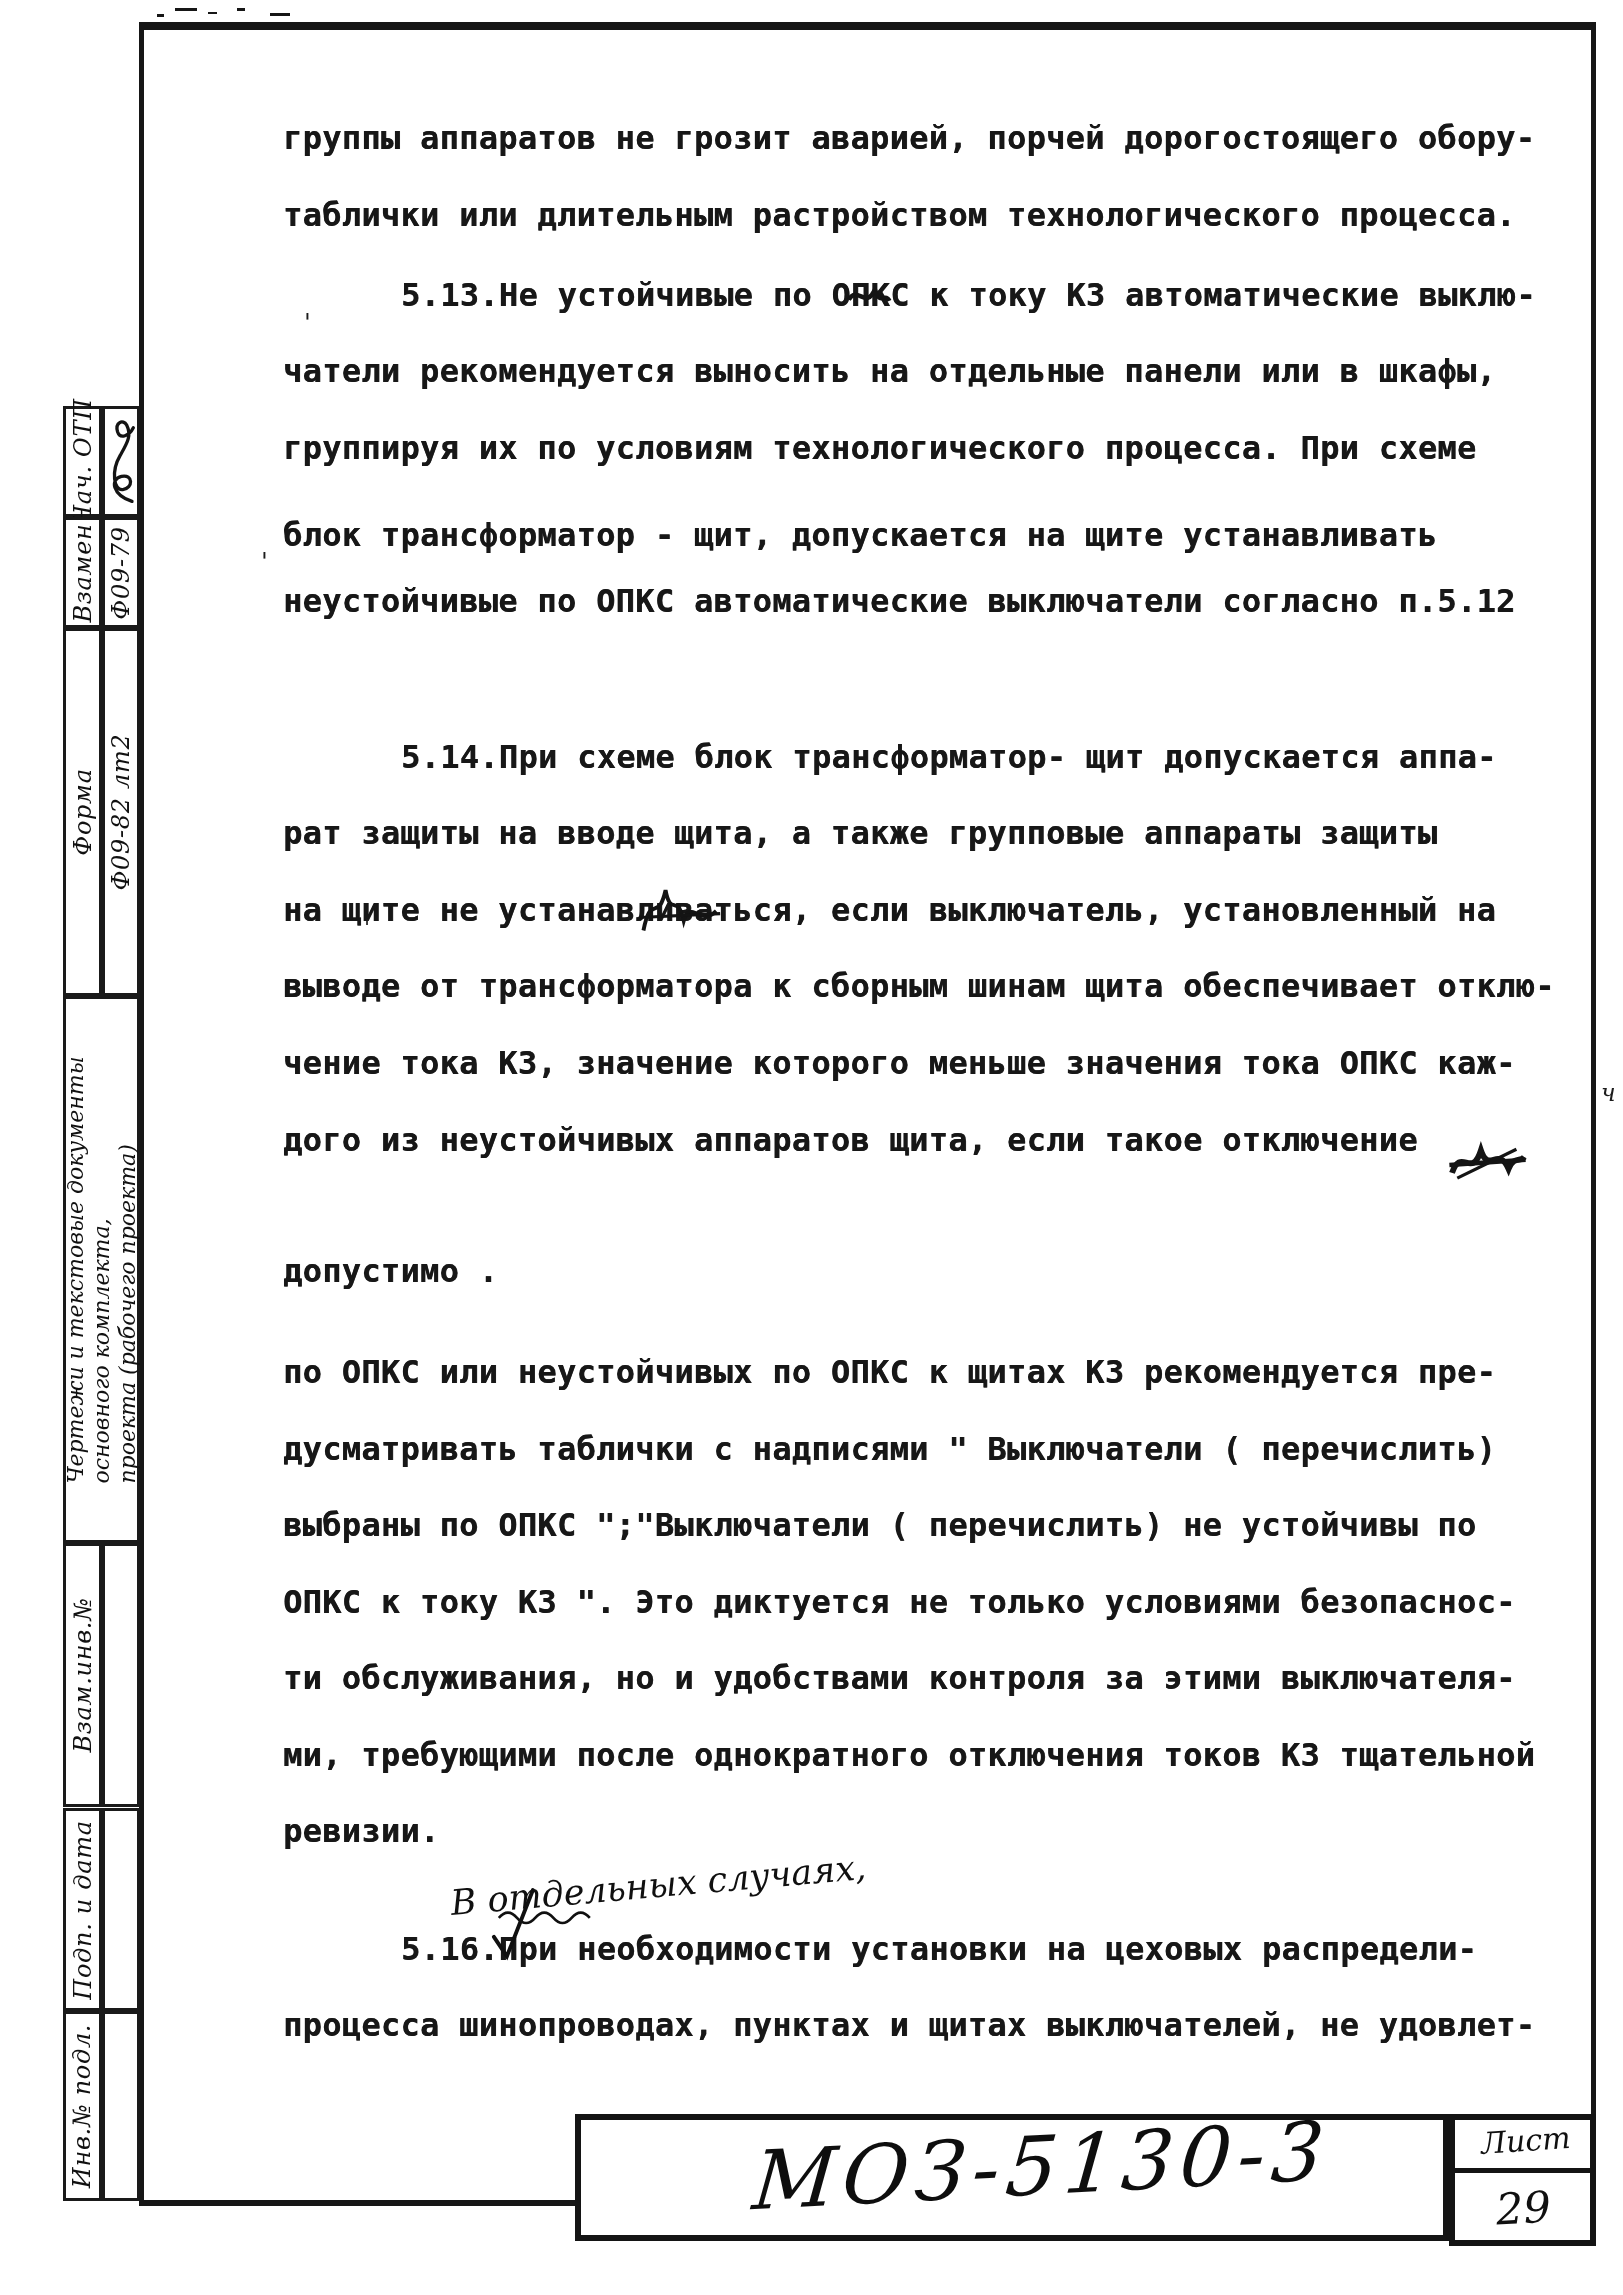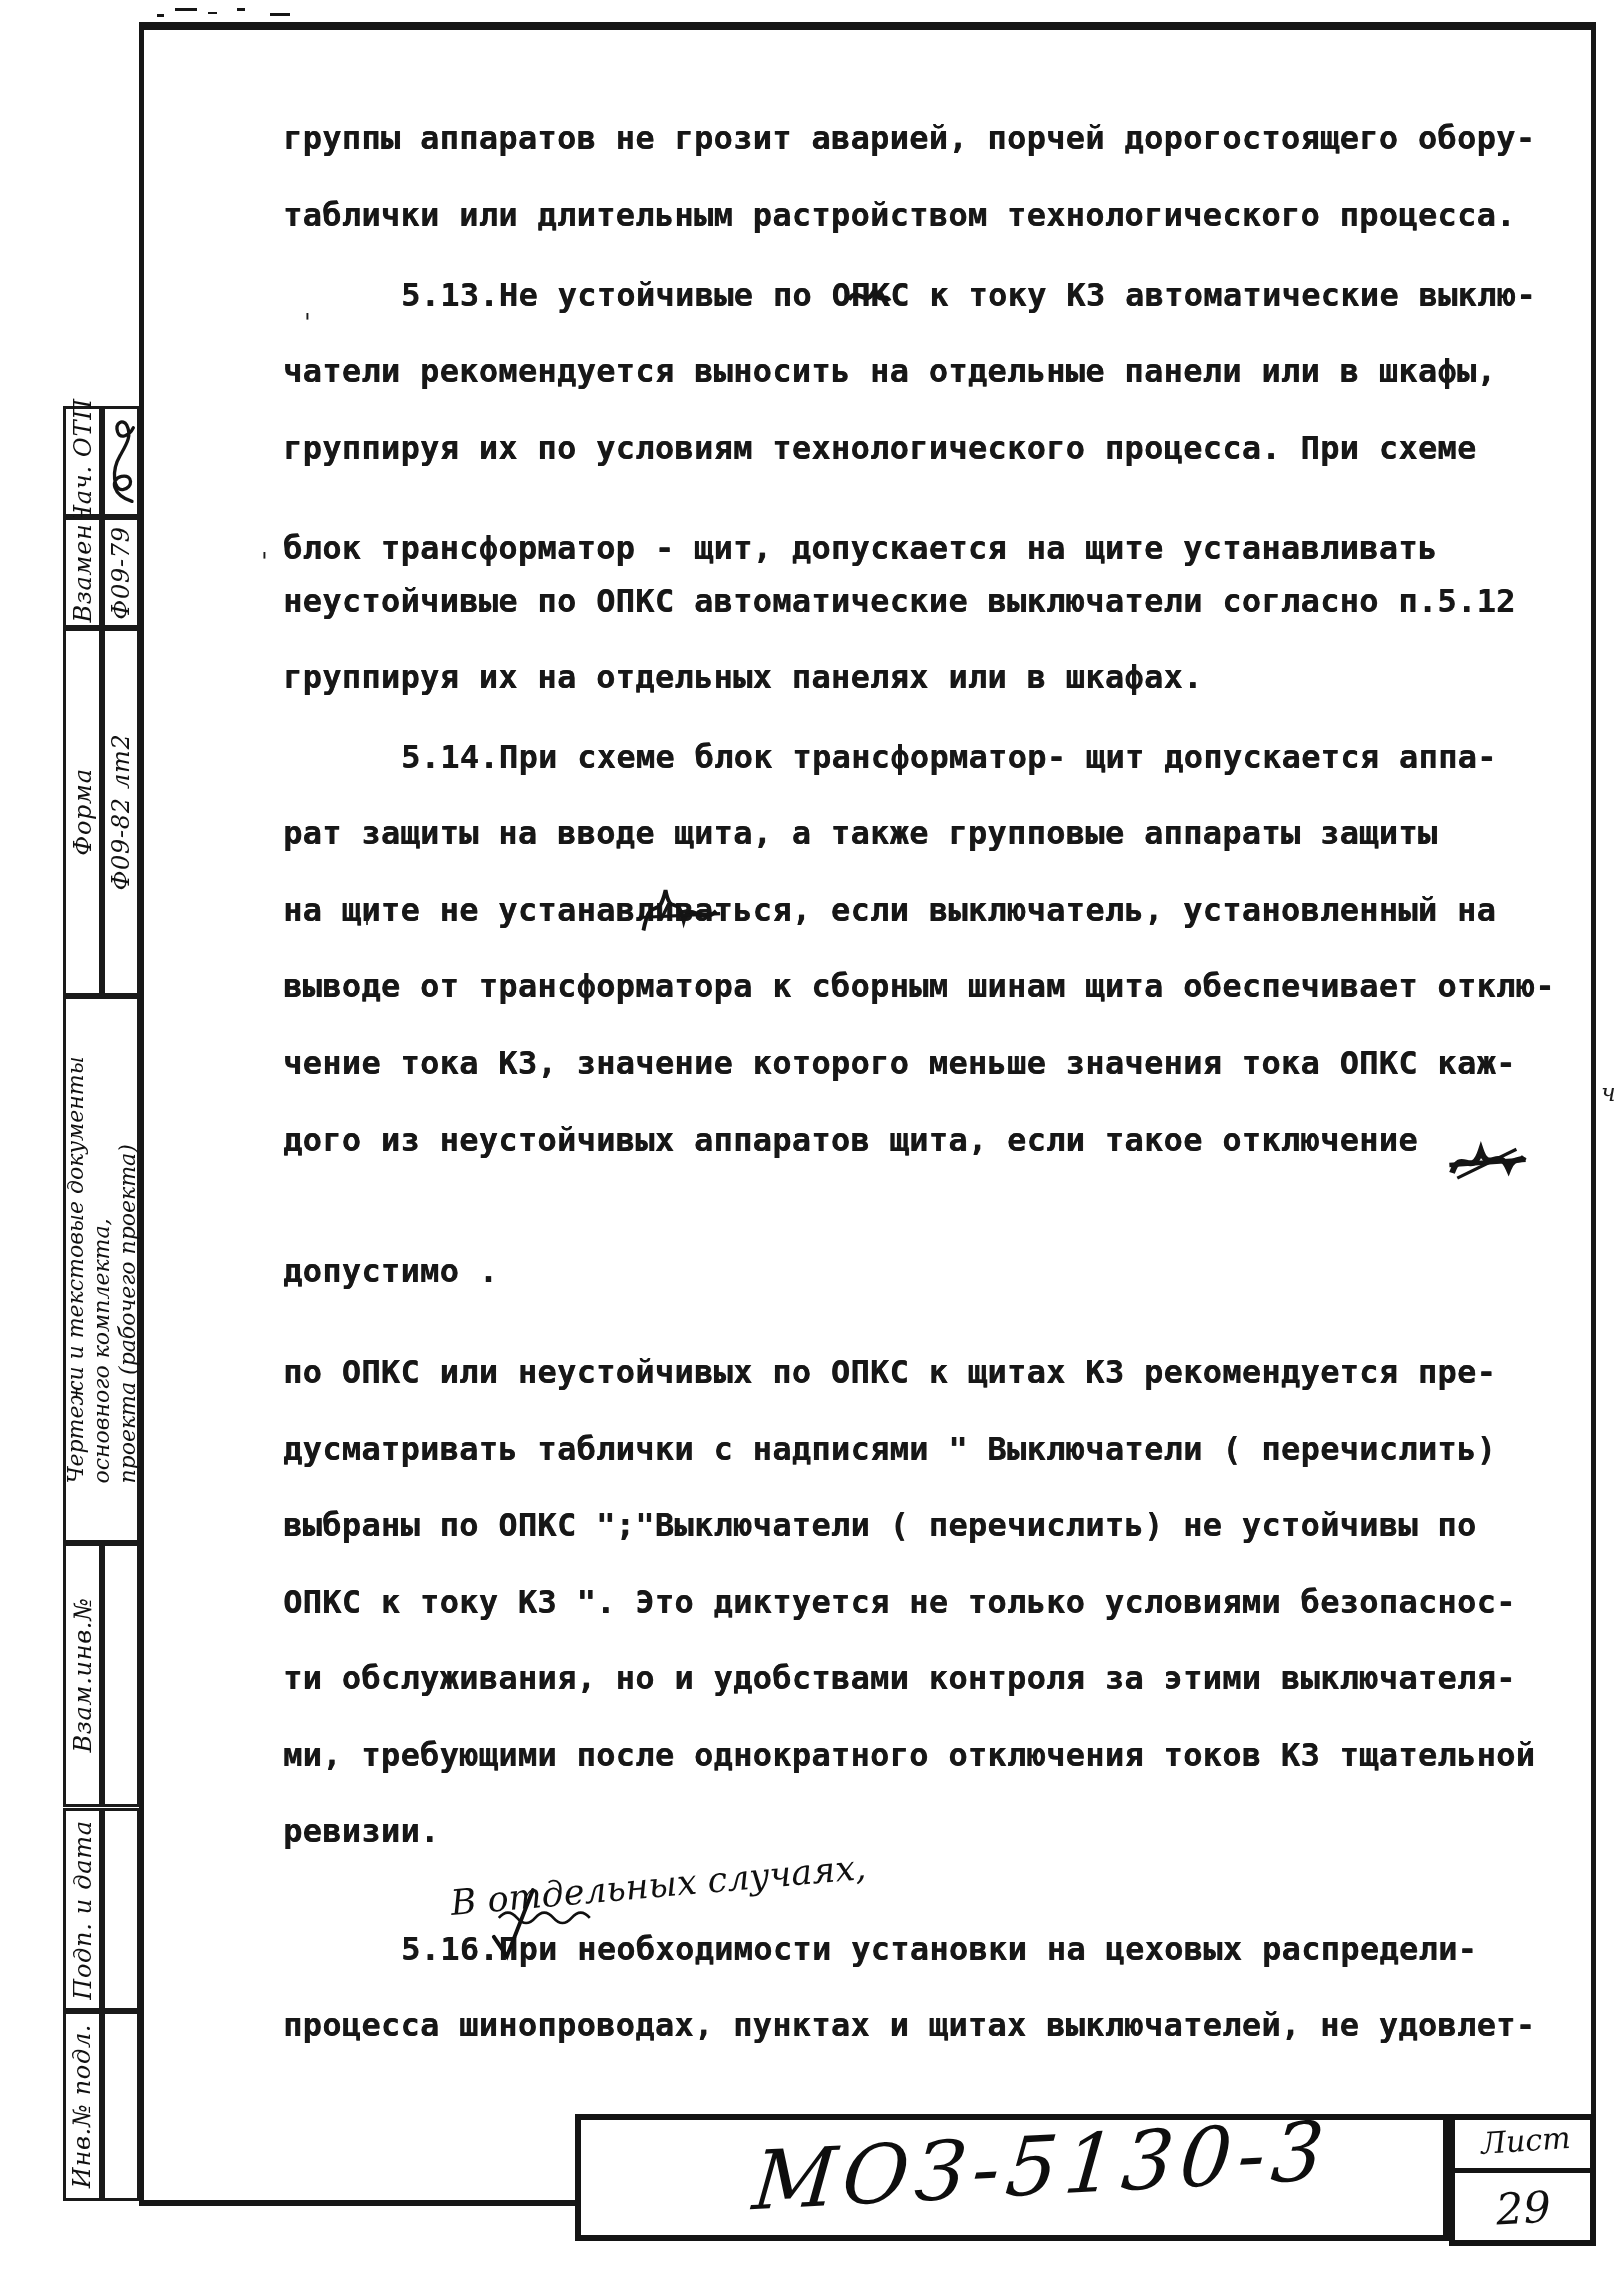--- a/index.html
+++ b/index.html
@@ -92,23 +92,22 @@
   <div class="artifact" style="left:270px;top:13px;width:19.6px;height:2.6px;"></div>
   <div class="artifact" style="left:157px;top:14.4px;width:6.5px;height:2.6px;"></div>
 
   <div class="frame"></div>
 
   <div class="tline" style="top:119px">группы аппаратов не грозит аварией, порчей дорогостоящего обору-</div>
   <div class="tline" style="top:196px">таблички или длительным растройством технологического процесса.</div>
   <div class="tline ind" style="top:276px">5.13.Не устойчивые по ОПКС к току КЗ автоматические выклю-</div>
   <div class="tline" style="top:352px">чатели рекомендуется выносить на отдельные панели или в шкафы,</div>
   <div class="tline" style="top:429px">группируя их по условиям технологического процесса. При схеме</div>
-  <div class="tline" style="top:529px">блок трансформатор - щит, допускается на щите устанавливать</div>
+  <div class="tline" style="top:516px">блок трансформатор - щит, допускается на щите устанавливать</div>
   <div class="tline" style="top:582px">неустойчивые по ОПКС автоматические выключатели согласно п.5.12</div>
-  <div class="tline" style="top:658px">группируя их на отдельных панелях или в шкафах.</div>
   <div class="tline ind" style="top:738px">5.14.При схеме блок трансформатор- щит допускается аппа-</div>
   <div class="tline" style="top:814px">рат защиты на вводе щита, а также групповые аппараты защиты</div>
   <div class="tline" style="top:891px">на щите не устанавливаться, если выключатель, установленный на</div>
   <div class="tline" style="top:967px">выводе от трансформатора к сборным шинам щита обеспечивает отклю-</div>
   <div class="tline" style="top:1044px">чение тока КЗ, значение которого меньше значения тока ОПКС каж-</div>
   <div class="tline" style="top:1121px">дого из неустойчивых аппаратов щита, если такое отключение</div>
   <div class="tline" style="top:1252px">допустимо .</div>
   <div class="tline" style="top:1353px">по ОПКС или неустойчивых по ОПКС к щитах КЗ рекомендуется пре-</div>
   <div class="tline" style="top:1430px">дусматривать таблички с надписями " Выключатели ( перечислить)</div>
   <div class="tline" style="top:1506px">выбраны по ОПКС ";"Выключатели ( перечислить) не устойчивы по</div>

